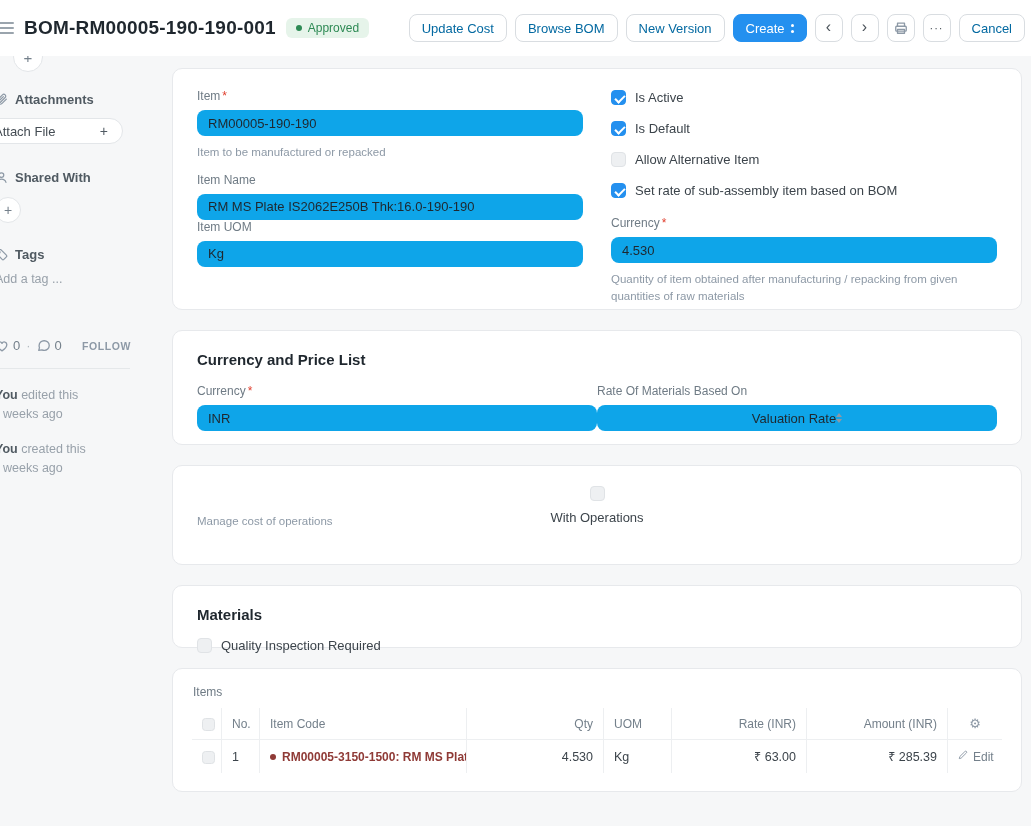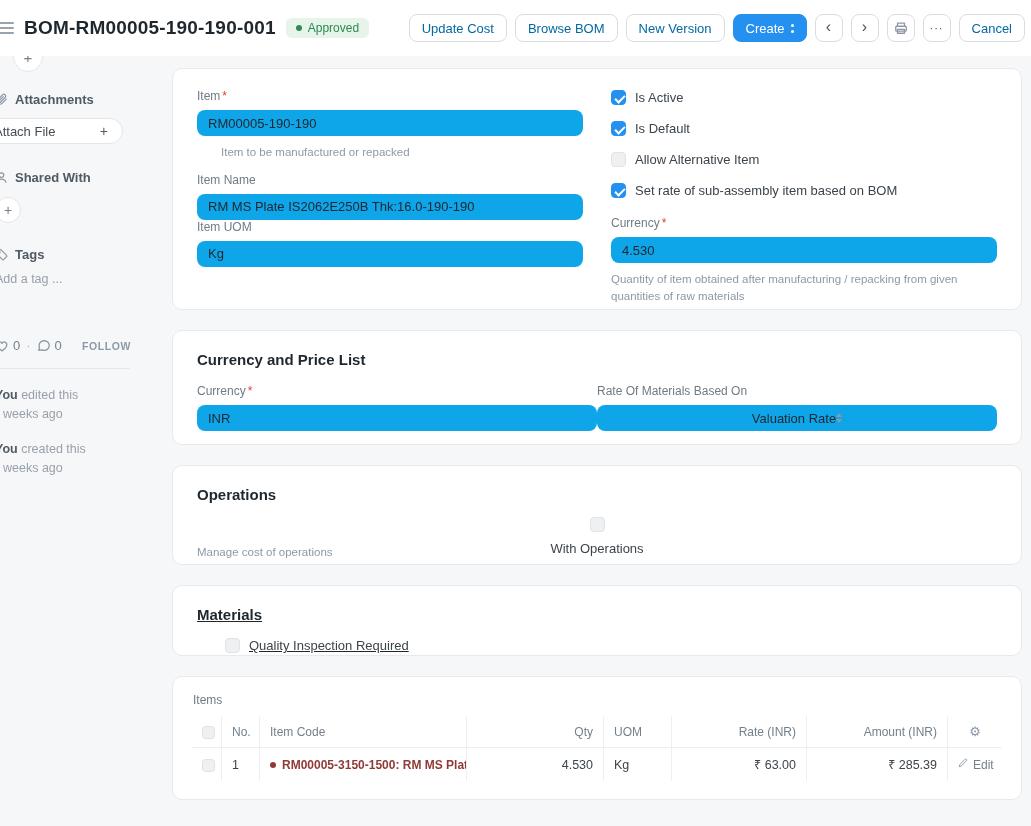--- a/index.html
+++ b/index.html
@@ -51,28 +51,28 @@
   .timeline .who { color:#505a62; font-weight:600; }
   .timeline .l2 { padding-left:8px; margin-top:3px; }
 
   
   .main { flex:1; padding:12px 9px 0 2px; }
   .card { background:#fff; border:1px solid #e7e9ec; border-radius:10px; margin-bottom:20px; padding:20px 24px; }
   .card1 { height:242px; display:flex; gap:28px; }
   .card1 .col { flex:1; }
   .card2 { height:115px; }
   .card3 { height:100px; }
-  .card4 { height:71px;text-decoration:underline; }
+  .card4 { height:63px; }
   .card5 { height:124px; padding:14px 18px; }
 
   .fld-label { font-size:12px; color:#6f7b85; margin-bottom:7px; }
   .req { color:var(--required); margin-left:2px; }
   .control { background:#0ea5e9; border-radius:8px; height:26px; display:flex; align-items:center; padding:0 11px; font-size:13px; color:#1f272e; cursor:text; }
   .help { font-size:11.5px; color:#8d99a6; line-height:1.45; }
-  .mb8 { margin-bottom:8px; } .mb12 { margin-bottom:12px;margin-left:24px; } .mb16 { margin-bottom:0; }
+  .mb8 { margin-bottom:8px; } .mb12 { margin-bottom:12px; } .mb16 { margin-bottom:0; }
 
   .chkrow { display:flex; align-items:center; gap:9px; height:17px; margin-bottom:14px; }
   .chk { width:15px; height:15px; border-radius:4px; background:#eef0f2; border:1px solid #e0e3e6; position:relative; cursor:pointer; flex:0 0 auto; }
   .chk.checked { background:var(--accent); border-color:var(--accent); }
   .chk.checked::after { content:""; position:absolute; left:4.5px; top:1.5px; width:4px; height:8px; border:solid #fff; border-width:0 2px 2px 0; transform:rotate(45deg); }
   .chklabel { font-size:13px; color:#3c444b; }
 
   .sec-heading { font-size:15px; font-weight:700; color:#1f272e; margin-bottom:16px; }
   .two-col { display:flex; }
   .two-col .col { flex:1; }
@@ -274,31 +274,30 @@
               <span class="stepper">
                   <i class="up"></i>
                   <i class="down"></i>
                 </span>
             </div>
           </div>
         </div>
       </section>
 
       <section class="card card3">
-        <h2 class="sec-heading" style="margin-bottom:14px;">Operations</h2>
         <div class="chkrow" style="margin-bottom:10px;flex-direction:column;">
           <span class="chk"></span>
           <span class="chklabel">With Operations</span>
         </div>
         <div class="help">Manage cost of operations</div>
       </section>
 
       <section class="card card4">
         <h2 class="sec-heading" style="margin-bottom:14px;">Materials</h2>
-        <div class="chkrow" style="margin-bottom:0;margin-left:28px;">
+        <div class="chkrow" style="margin-bottom:0;">
           <span class="chk"></span>
           <span class="chklabel">Quality Inspection Required</span>
         </div>
       </section>
 
       <section class="card card5">
         <div class="items-label">Items</div>
         <table class="grid">
           <colgroup>
             <col style="width:30px">

